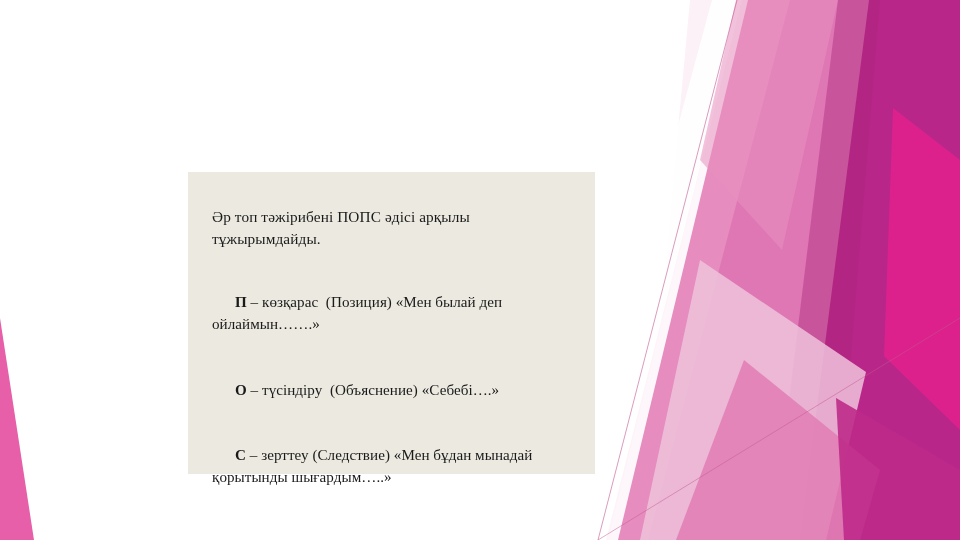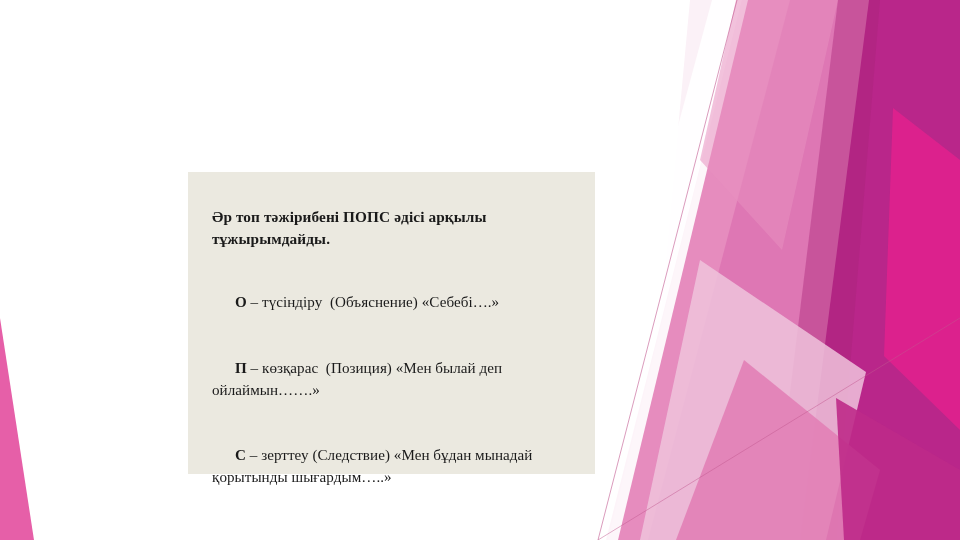--- a/index.html
+++ b/index.html
@@ -36,21 +36,21 @@
     width: 407px;
     height: 302px;
     background: #EBE9E0;
     box-sizing: border-box;
     padding: 34px 30px 0 24px;
     z-index: 5;
   }
 
   #heading {
     font-size: 15.3px;
-    font-weight: bold;
+    font-weight: normal;
     color: #1A1A1A;
     line-height: 1.42;
     letter-spacing: 0.1px;
     margin: 0 0 21px 0;
     white-space: pre-line;
   }
 
   .body-line {
     font-size: 15.1px;
     color: #1A1A1A;
@@ -101,25 +101,25 @@
 
   <svg class="deco-layer" viewBox="0 0 960 540" preserveAspectRatio="none" aria-hidden="true">
     <polygon points="0,318 0,540 34,540" fill="#E65FA8"></polygon>
   </svg>
 
   <div id="content-card">
 
     <p id="heading">Әр топ  тәжірибені  ПОПС әдісі арқылы тұжырымдайды.</p>
 
     <p class="body-line">
-      <span class="lead">О</span><span> – түсіндіру  (Объяснение) «Себебі….»</span>
+      <span class="lead">П</span><span> – көзқарас  (Позиция) «Мен былай деп ойлаймын…….»</span>
     </p>
 
     <p class="body-line">
-      <span class="lead">П</span><span> – көзқарас  (Позиция) «Мен былай деп ойлаймын…….»</span>
+      <span class="lead">О</span><span> – түсіндіру  (Объяснение) «Себебі….»</span>
     </p>
 
 
     <p class="body-line">
       <span class="lead">С</span><span> – зерттеу (Следствие) «Мен бұдан мынадай қорытынды шығардым…..»</span>
     </p>
 
   </div>
 
 </div>

